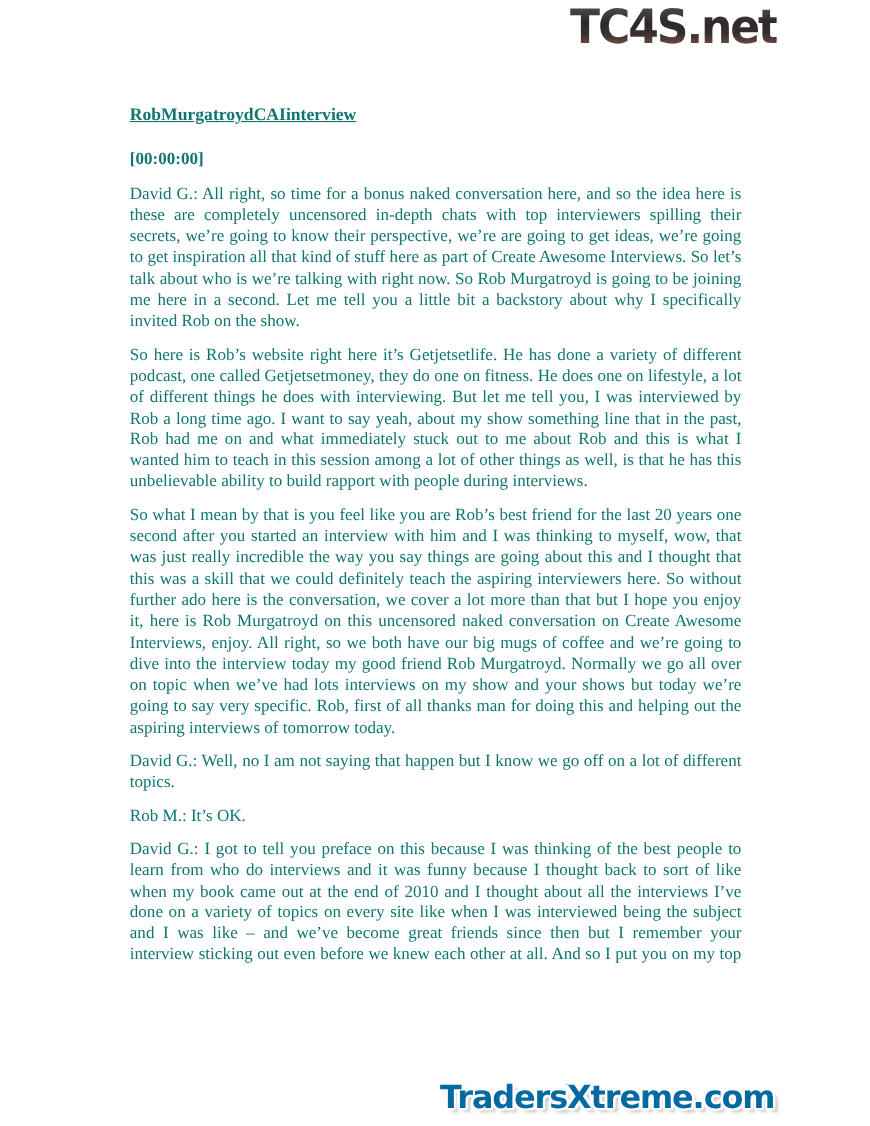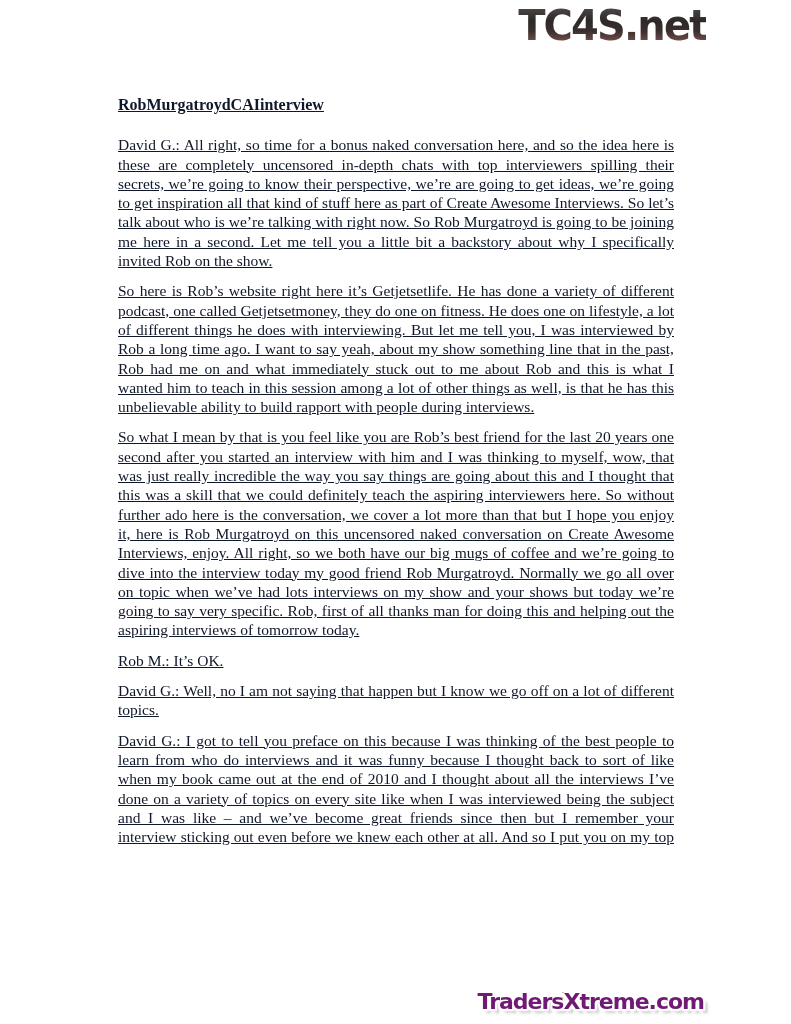--- a/index.html
+++ b/index.html
@@ -30,24 +30,23 @@
     color: transparent;
     transform: scaleX(0.93);
     transform-origin: right top;
   }
   
   .content {
     position: absolute;
     left: 118px;
     top: 95px;
     width: 556px;
-    color: #0f172a;
+    color: #0f766e;
     font-size: 15.5px;
     line-height: 19.3px;
-    text-decoration: underline;
   }
   .doc-title {
     font-size: 16px;
     font-weight: bold;
     text-decoration: underline;
     margin: 0 0 21px 0;
   }
   .timecode {
     font-weight: bold;
     margin: 0 0 12px 0;
@@ -78,48 +77,49 @@
       3px 3px 0 #ffffff, -3px -3px 0 #ffffff,
       6px 7px 5px rgba(110,110,110,0.55);
   }
   
   .traders-logo {
     position: absolute;
     right: 10px;
     bottom: 10px;
     font-family: "DejaVu Sans", sans-serif;
     font-weight: bold;
-    font-size: 22px;
+    font-size: 29px;
     letter-spacing: -1px;
-    color: #701a75;
+    color: #0369a1;
     -webkit-text-stroke: 2px #7b2a2e;
     paint-order: stroke fill;
     text-shadow:
       -2px 0 1px #ffffff, 2px 0 1px #ffffff,
       0 -2px 1px #ffffff, 0 2px 1px #ffffff,
       -2px -2px 1px #ffffff, 2px -2px 1px #ffffff,
       -2px 2px 1px #ffffff, 2px 2px 1px #ffffff,
       4px 4px 3px rgba(140,140,140,0.5);
   }
 </style>
 </head>
 <body>
 
 <div class="page">
 
   <div class="tc4s-logo">TC4S.net</div>
 
   <div class="content">
     <div class="doc-title">RobMurgatroydCAIinterview</div>
 
+    <div class="timecode">[00:00:00]</div>
 
     <p class="para">David G.: All right, so time for a bonus naked conversation here, and so the idea here is these are completely uncensored in-depth chats with top interviewers spilling their secrets, we’re going to know their perspective, we’re are going to get ideas, we’re going to get inspiration all that kind of stuff here as part of Create Awesome Interviews. So let’s talk about who is we’re talking with right now. So Rob Murgatroyd is going to be joining me here in a second. Let me tell you a little bit a backstory about why I specifically invited Rob on the show.</p>
     <p class="para">So here is Rob’s website right here it’s Getjetsetlife. He has done a variety of different podcast, one called Getjetsetmoney, they do one on fitness. He does one on lifestyle, a lot of different things he does with interviewing. But let me tell you, I was interviewed by Rob a long time ago. I want to say yeah, about my show something line that in the past, Rob had me on and what immediately stuck out to me about Rob and this is what I wanted him to teach in this session among a lot of other things as well, is that he has this unbelievable ability to build rapport with people during interviews.</p>
     <p class="para">So what I mean by that is you feel like you are Rob’s best friend for the last 20 years one second after you started an interview with him and I was thinking to myself, wow, that was just really incredible the way you say things are going about this and I thought that this was a skill that we could definitely teach the aspiring interviewers here. So without further ado here is the conversation, we cover a lot more than that but I hope you enjoy it, here is Rob Murgatroyd on this uncensored naked conversation on Create Awesome Interviews, enjoy. All right, so we both have our big mugs of coffee and we’re going to dive into the interview today my good friend Rob Murgatroyd. Normally we go all over on topic when we’ve had lots interviews on my show and your shows but today we’re going to say very specific. Rob, first of all thanks man for doing this and helping out the aspiring interviews of tomorrow today.</p>
+    <p class="para">David G.: Well, no I am not saying that happen but I know we go off on a lot of different topics.</p>
     <p class="para">Rob M.: It’s OK.</p>
-    <p class="para">David G.: Well, no I am not saying that happen but I know we go off on a lot of different topics.</p>
     <p class="para fill-last">David G.: I got to tell you preface on this because I was thinking of the best people to learn from who do interviews and it was funny because I thought back to sort of like when my book came out at the end of 2010 and I thought about all the interviews I’ve done on a variety of topics on every site like when I was interviewed being the subject and I was like – and we’ve become great friends since then but I remember your interview sticking out even before we knew each other at all. And so I put you on my top</p>
   </div>
 
 
   <div class="traders-logo">TradersXtreme.com</div>
 
 </div>
 
 </body></html>

